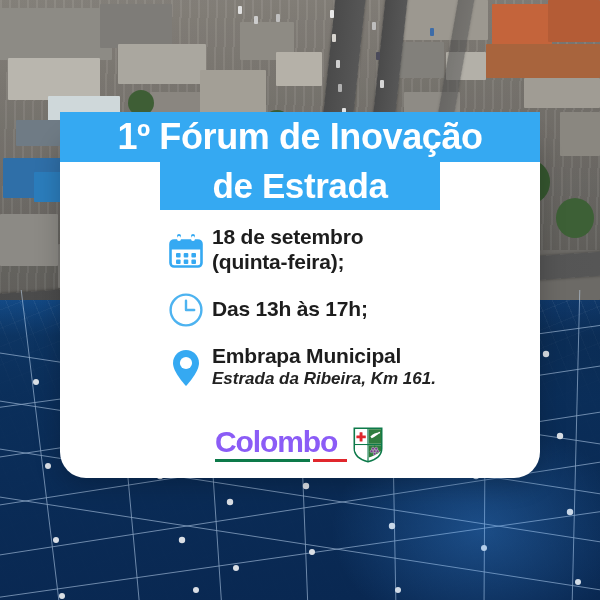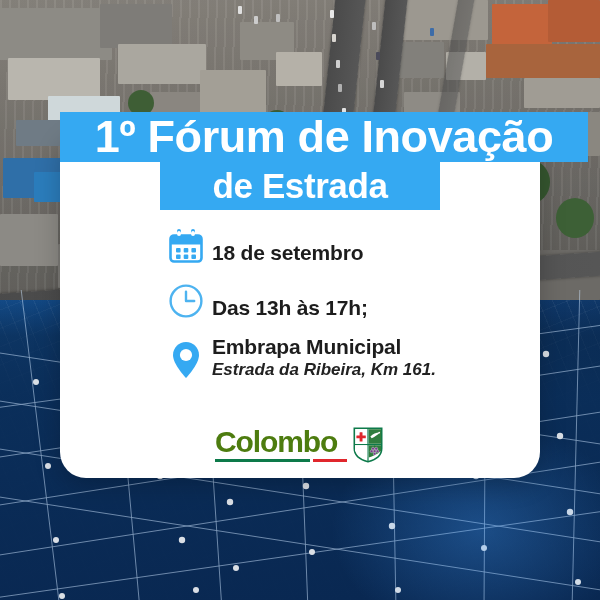--- a/index.html
+++ b/index.html
@@ -53,38 +53,38 @@
     background:#ffffff; border-radius:26px;
     box-shadow:0 6px 26px rgba(0,0,0,.22);
   }
 
   
   .banner {
     position:absolute; background:#35a9f2; color:#fff;
     display:flex; align-items:center; justify-content:center;
     font-weight:800; letter-spacing:-0.4px; white-space:nowrap;
   }
-  .banner-1 { left:60px; top:112px; width:528px; height:50px; font-size:45px; }
+  .banner-1 { left:60px; top:112px; width:480px; height:50px; font-size:36px; }
   .banner-2 { left:160px; top:162px; width:280px; height:48px; font-size:35px; }
 
   
   .info { position:absolute; left:100px; top:92px; width:360px; }
-  .row { display:flex; align-items:flex-end; margin-bottom:14px; }
+  .row { display:flex; align-items:center; margin-bottom:14px; }
   .row .ico { width:52px; flex:0 0 52px; display:flex; justify-content:center; padding-top:3px; }
   .row .txt { color:#1d1d1d; }
   .l1 { font-size:21px; font-weight:700; line-height:25px; letter-spacing:-.2px; }
   .l2 { font-size:21px; font-weight:700; line-height:25px; letter-spacing:-.2px; }
   .sub { font-size:17px; font-weight:600; font-style:italic; line-height:22px; color:#222; }
 
   
   .logo { position:absolute; left:0; right:0; bottom:14px; display:flex; justify-content:center; align-items:flex-start; }
   .logo-inner { display:flex; align-items:flex-start; }
   .logo-word { position:relative; padding-right:4px; }
   .colombo {
-    font-size:30px; font-weight:800; color:#4d7c0f; letter-spacing:-1.1px; line-height:30px;
+    font-size:30px; font-weight:800; color:#8b5cf6; letter-spacing:-1.1px; line-height:30px;
   }
   .rule { display:flex; height:3px; margin:2px 0 2px 0; width:132px; }
   .rule .g { flex:1; background:#0d7a4a; }
   .rule .r { width:34px; background:#e0262c; margin-left:3px; }
   .prefeitura { font-size:16px; color:#2d7a5d; letter-spacing:.1px; font-weight:400; line-height:18px; }
 
   .shield { position:relative; width:30px; height:36px; margin:0 2px 0 2px; }
   .sempre {
     position:relative; margin-left:7px; padding:3px 9px 3px 9px;
     display:flex; flex-direction:column; justify-content:center;
@@ -255,20 +255,21 @@
               <rect x="16.7" y="21" width="4.6" height="4.4" rx="1"></rect>
               <rect x="24.4" y="21" width="4.6" height="4.4" rx="1"></rect>
               <rect x="9" y="27.6" width="4.6" height="4.4" rx="1"></rect>
               <rect x="16.7" y="27.6" width="4.6" height="4.4" rx="1"></rect>
               <rect x="24.4" y="27.6" width="4.6" height="4.4" rx="1"></rect>
             </g>
           </svg>
         </span>
         <span class="txt">
           <div class="l1">18 de setembro</div>
+          <div class="l2">(quinta-feira);</div>
         </span>
       </div>
 
       <div class="row" style="margin-top:6px;">
         <span class="ico">
           <svg width="38" height="38" viewBox="0 0 38 38">
             <circle cx="19" cy="19" r="15.4" fill="none" stroke="#4db3f0" stroke-width="2.4"></circle>
             <path d="M19 9.6 L19 19 L27.2 19" fill="none" stroke="#4db3f0" stroke-width="2.4" stroke-linecap="round" stroke-linejoin="round"></path>
           </svg>
         </span>

